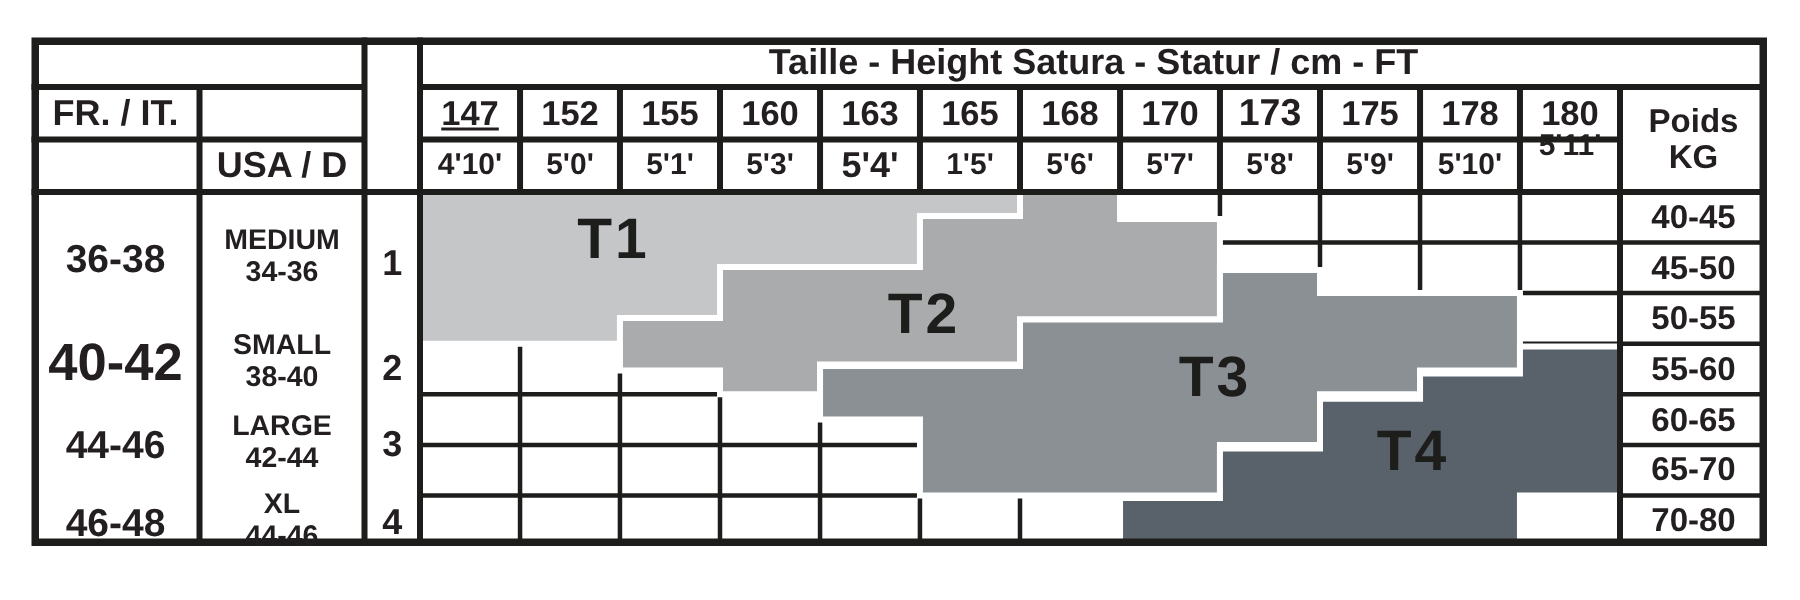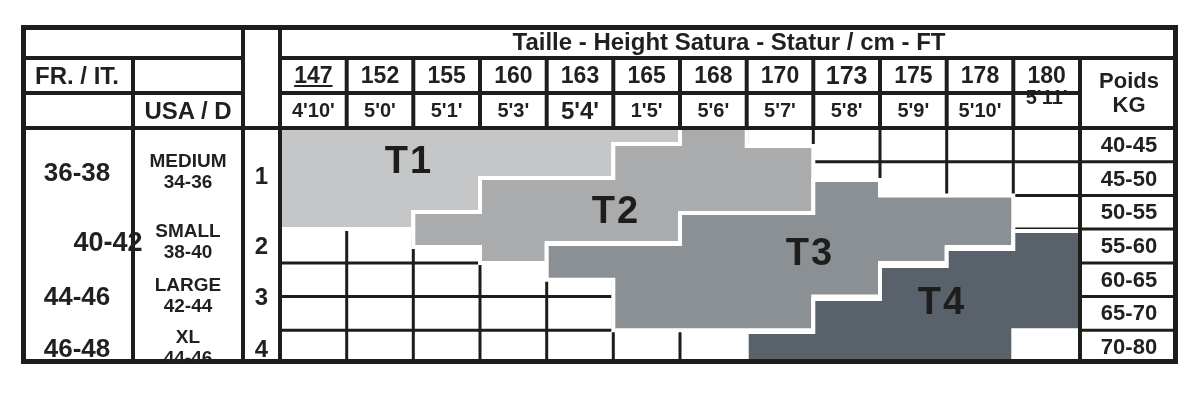--- a/index.html
+++ b/index.html
@@ -105,21 +105,21 @@
       <div class="cell" style="left: 1080px; top: 229.1px; width: 98px; height: 33.8px; font-size: 22px;">55-60</div>
       <div class="cell" style="left: 1080px; top: 262.9px; width: 98px; height: 33.7px; font-size: 22px;">60-65</div>
       <div class="cell" style="left: 1080px; top: 296.6px; width: 98px; height: 33.7px; font-size: 22px;">65-70</div>
       <div class="cell" style="left: 1080px; top: 330.3px; width: 98px; height: 33.7px; font-size: 22px;">70-80</div>
       <div class="cell" style="left: 21px; top: 152px; width: 112px; height: 40px; font-size: 26px;">36-38</div>
       <div class="cell stack" style="left: 133px; top: 149px; width: 110px; height: 46px; font-size: 19px;">
         <span>MEDIUM</span>
         <span>34-36</span>
       </div>
       <div class="cell" style="left: 243px; top: 156px; width: 37px; height: 40px; font-size: 24px;">1</div>
-      <div class="cell" style="left: 21px; top: 222px; width: 112px; height: 40px; font-size: 27px; margin-left: 31px;">40-42</div>
+      <div class="cell" style="left: 21px; top: 222px; width: 112px; height: 40px; font-size: 35px;">40-42</div>
       <div class="cell stack" style="left: 133px; top: 219px; width: 110px; height: 46px; font-size: 19px;">
         <span>SMALL</span>
         <span>38-40</span>
       </div>
       <div class="cell" style="left: 243px; top: 226px; width: 37px; height: 40px; font-size: 24px;">2</div>
       <div class="cell" style="left: 21px; top: 276px; width: 112px; height: 40px; font-size: 26px;">44-46</div>
       <div class="cell stack" style="left: 133px; top: 273px; width: 110px; height: 46px; font-size: 19px;">
         <span>LARGE</span>
         <span>42-44</span>
       </div>

